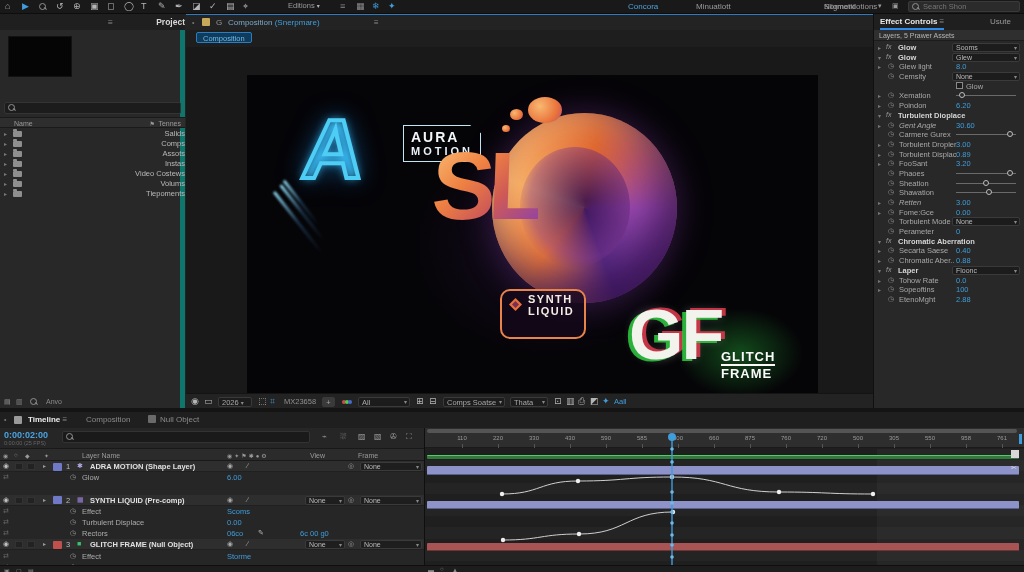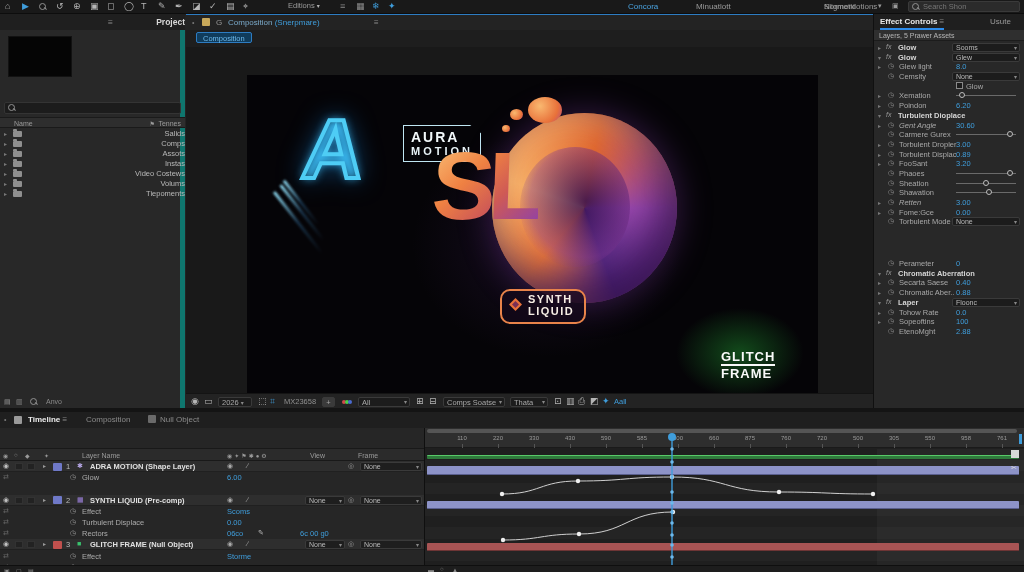--- a/index.html
+++ b/index.html
@@ -71,21 +71,21 @@
     background:conic-gradient(from 220deg, #ef7a3d, #f7ae66 70deg, #e0662f 150deg, #9a49ae 230deg, #5d2d88 300deg, #ef7a3d 360deg);
     box-shadow:0 0 34px rgba(130,60,170,0.4), inset -14px -18px 40px rgba(40,10,70,0.8), inset 10px 12px 30px rgba(255,190,120,0.5); }
   #synth-orb::after { content:''; position:absolute; left:28px; top:34px; width:110px; height:120px; border-radius:50%;
     background:radial-gradient(circle at 60% 45%, rgba(50,15,80,0.85), rgba(120,50,140,0.4) 60%, transparent 75%); }
   .splash { position:absolute; border-radius:50%; background:radial-gradient(circle at 35% 35%, #f9b870, #e8713a 65%, #b44a7e); }
   #synth-letters { position:absolute; left:0px; top:38px; font-size:96px; font-weight:bold; letter-spacing:-8px;
     background:linear-gradient(135deg, #fac178 5%, #ef8142 38%, #cf5a55 62%, #8a3fae 95%);
     -webkit-background-clip:text; background-clip:text; color:transparent;
     text-shadow:0 4px 14px rgba(0,0,0,0.0); transform:skewX(-2deg); }
   #synth-badge { position:absolute; left:68px; top:196px; border:2px solid #e8834a; border-radius:10px;
-    background:rgba(20,8,25,0.75); padding:3px 10px 5px 26px; }
+    background:rgba(20,8,25,0.75); padding:3px 10px 20px 26px; }
   #synth-badge .dia { position:absolute; left:7px; top:7px; width:13px; height:13px; background:#e8713a;
     clip-path:polygon(50% 0, 100% 50%, 50% 100%, 0 50%); }
   #synth-badge .dia::after { content:''; position:absolute; left:3px; top:3px; width:7px; height:7px; background:#7a2f55;
     clip-path:polygon(50% 0, 100% 50%, 50% 100%, 0 50%); }
   #synth-badge .b1, #synth-badge .b2 { font-size:11px; font-weight:bold; letter-spacing:1.5px; color:#f5ede4; line-height:1.05; }
 
   #glitch { position:absolute; left:368px; top:218px; width:200px; height:110px; }
   #glitch .glow { position:absolute; left:40px; top:0px; width:170px; height:120px;
     background:radial-gradient(closest-side, rgba(40,190,60,0.38), transparent 75%); }
   #glitch-letters { position:absolute; left:14px; top:2px; font-size:70px; font-weight:bold; letter-spacing:-2px; color:#f3f3ee;
@@ -249,20 +249,21 @@
           <div id="synth-letters">SL</div>
           <div id="synth-badge">
             <span class="dia"></span>
             <div class="b1">SYNTH</div>
             <div class="b2">LIQUID</div>
           </div>
         </div>
 
         <div id="glitch">
           <div class="glow"></div>
+          <div id="glitch-letters">GF</div>
           <div id="glitch-sub">
             <div class="g1">GLITCH</div>
             <div class="g2">FRAME</div>
           </div>
         </div>
       </div>
     </div>
 
     <div id="viewer-toolbar">
       <span class="vtb ic" style="left:5px;">◉</span>
@@ -415,21 +416,21 @@
           <span class="tw" style="left: 4px;">▸</span>
           <span class="sw" style="left: 14px; font-size: 7px;">◷</span>
           <span class="lbl" style="left: 25px;">Fome:Gce</span>
           <span class="val">0.00</span>
         </div>
         <div class="fx-row" style="height: 9.7px;">
           <span class="sw" style="left: 14px; font-size: 7px;">◷</span>
           <span class="lbl" style="left: 25px;">Torbulent Mode</span>
           <span class="fx-dd"><span>None</span><span class="car">▾</span></span>
         </div>
-        <div class="fx-row" style="height: 9.7px; margin-top: 32px;">
+        <div class="fx-row" style="height: 9.7px;">
           <span class="sw" style="left: 14px; font-size: 7px;">◷</span>
           <span class="lbl" style="left: 25px;">Perameter</span>
           <span class="val">0</span>
         </div>
         <div class="fx-row" style="height: 9.7px;">
           <span class="tw" style="left: 4px;">▾</span>
           <span class="fx-ic" style="left: 12px;">fx</span>
           <span class="lbl fx-header-lbl" style="left: 24px;">Chromatic Aberration</span>
         </div>
         <div class="fx-row" style="height: 9.7px;">
@@ -477,20 +478,35 @@
       <span style="position:absolute; left:14px; top:4px; width:8px; height:8px; background:#9a9a9a; border-radius:1px;"></span>
       <span style="position:absolute; left:28px; top:3px; color:#ececec; font-weight:bold;">
         <span>Timeline</span> <span style="color:#8a8a8a; font-weight:normal;">≡</span>
       </span>
       <span style="position:absolute; left:86px; top:3px; color:#8a8a8a;">Composition</span>
       <span style="position:absolute; left:148px; top:3px; width:8px; height:8px; background:#6a6a6a; border-radius:1px;"></span>
       <span style="position:absolute; left:160px; top:3px; color:#8a8a8a;">Null Object</span>
     </div>
 
     <div id="tl-left">
+      <div id="tl-ctrl">
+        <span id="tl-timecode">0:00:02:00</span>
+        <span id="tl-timecode-sub">0:00:00 (25 FPS)</span>
+        <span id="tl-search">
+            <span class="mag"></span>
+          </span>
+        <span id="tl-ctrl-icons">
+          <span style="left:322px;">⌁</span>
+          <span style="left:340px;">⛆</span>
+          <span style="left:358px;">▨</span>
+          <span style="left:374px;">▧</span>
+          <span style="left:390px;">✇</span>
+          <span style="left:406px;">⛶</span>
+        </span>
+      </div>
       <div id="tl-cols">
         <span style="position:absolute; left:3px; top:3px; font-size:6px;">◉</span>
         <span style="position:absolute; left:14px; top:3px; font-size:6px;">○</span>
         <span style="position:absolute; left:25px; top:3px; font-size:6px;">◆</span>
         <span style="position:absolute; left:44px; top:3px; font-size:6px;">✦</span>
         <span style="position:absolute; left:82px; top:3px;">Layer Name</span>
         <span style="position:absolute; left:227px; top:3px; font-size:6px; letter-spacing:2px;">◉✦⚑✱●⚙</span>
         <span style="position:absolute; left:310px; top:3px;">View</span>
         <span style="position:absolute; left:358px; top:3px;">Frame</span>
       </div>

